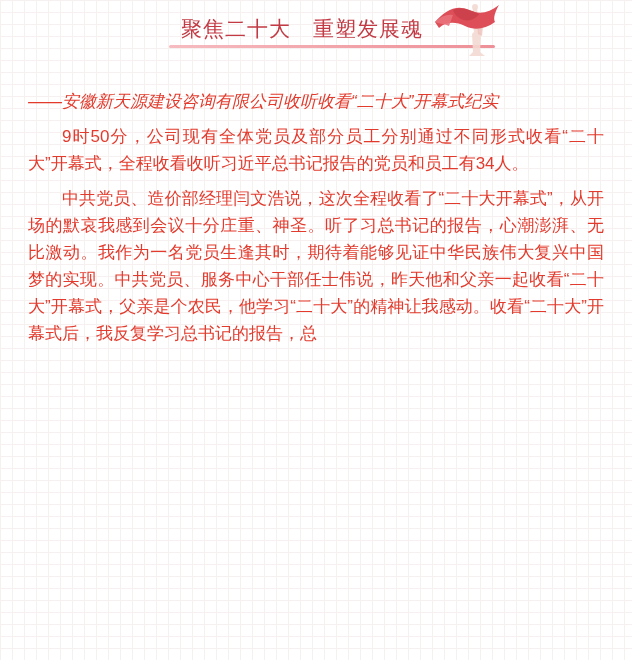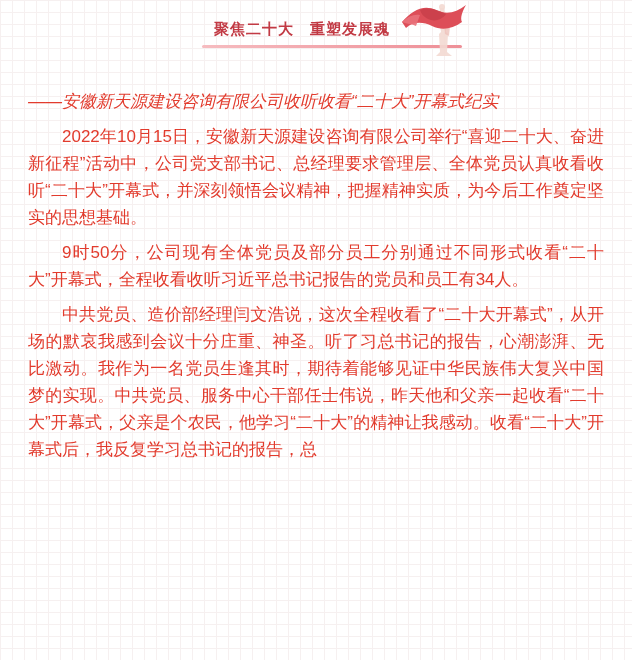--- a/index.html
+++ b/index.html
@@ -22,22 +22,22 @@
     height:34px;
   }
   .header-inner{
     position:relative;
     display:inline-block;
     transform:translateX(-14px);
   }
   .header-title{
     position:relative;
     z-index:2;
-    font-size:15px;
-    font-weight:bold;
+    font-size:21px;
+    font-weight:normal;
     color:#c23a44;
     letter-spacing:1px;
     line-height:26px;
     white-space:nowrap;
   }
   .header-underline{
     position:absolute;
     left:-12px;
     right:-72px;
     bottom:-6px;
@@ -87,18 +87,17 @@
 
         <path d="M2 20 C12 8 24 2 36 8 C46 13 56 11 66 3 C62 10 60 16 62 20 C52 27 42 29 32 24 C22 19 12 20 6 26 Z" fill="#dd4e58"></path>
         <path d="M20 8 C30 4 40 9 46 12 C42 18 34 20 28 17 C24 15 21 12 20 8 Z" fill="#c9404a" opacity="0.85"></path>
         <path d="M2 20 C8 14 14 12 20 13 L16 24 C12 22 7 22 2 20 Z" fill="#e9727b" opacity="0.9"></path>
       </svg>
     </div>
   </div>
 
   <div class="article">
     <div class="subtitle">——安徽新天源建设咨询有限公司收听收看“二十大”开幕式纪实</div>
-    <p>2022年10月15日，安徽新天源建设咨询有限公司举行“喜迎二十大、奋进新征程”活动中，公司党支部书记、总经理要求管理层、全体党员认真收看收听“二十大”开幕式，并深刻领悟会议精神，把握精神实质，为今后工作奠定坚实的思想基础。</p>
     <p>9时50分，公司现有全体党员及部分员工分别通过不同形式收看“二十大”开幕式，全程收看收听习近平总书记报告的党员和员工有34人。</p>
     <p>中共党员、造价部经理闫文浩说，这次全程收看了“二十大开幕式”，从开场的默哀我感到会议十分庄重、神圣。听了习总书记的报告，心潮澎湃、无比激动。我作为一名党员生逢其时，期待着能够见证中华民族伟大复兴中国梦的实现。中共党员、服务中心干部任士伟说，昨天他和父亲一起收看“二十大”开幕式，父亲是个农民，他学习“二十大”的精神让我感动。收看“二十大”开幕式后，我反复学习总书记的报告，总</p>
   </div>
 
 </div>
 
 </body></html>

